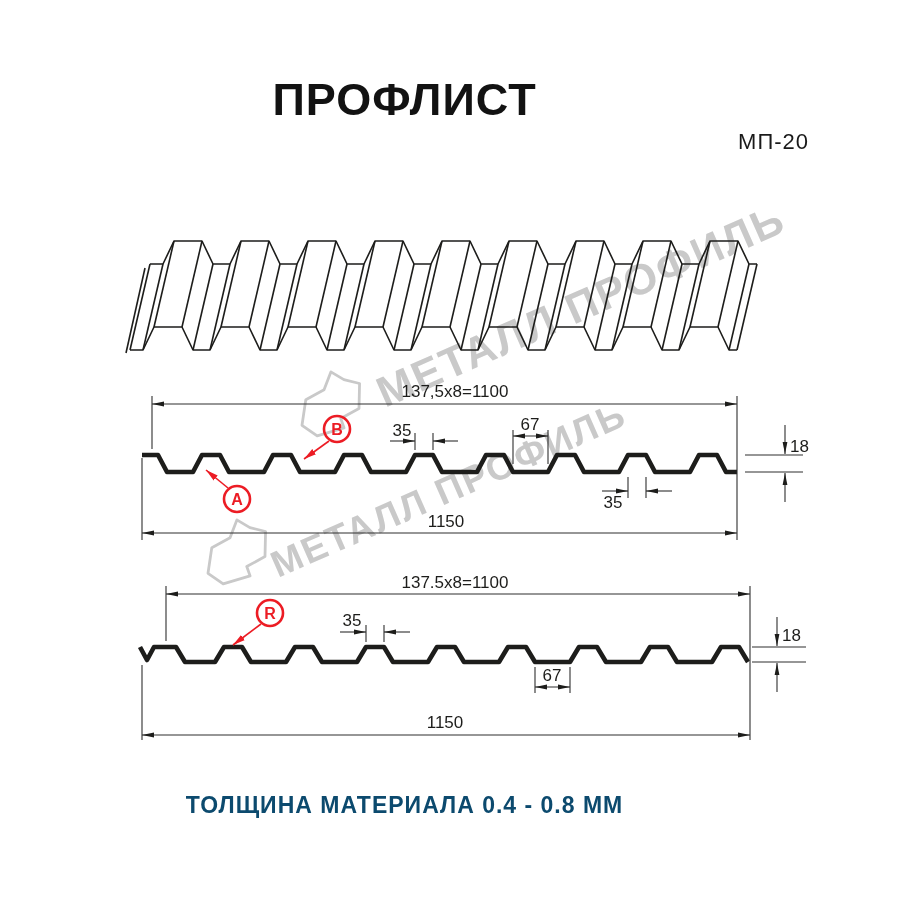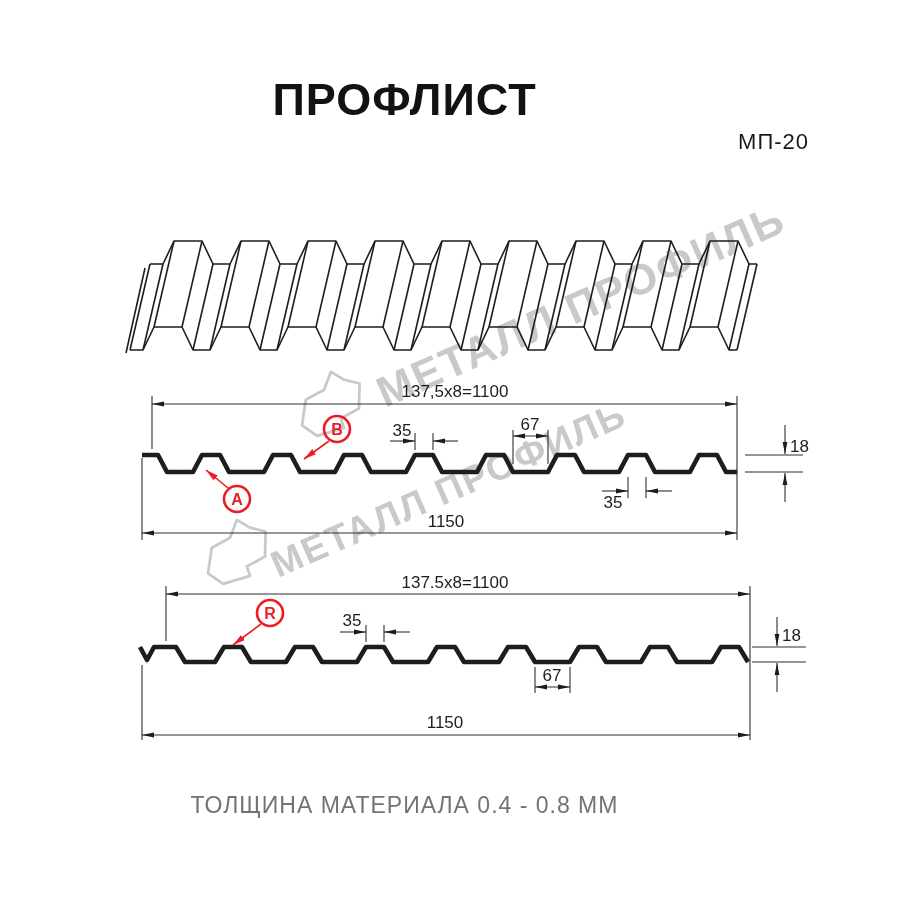--- a/index.html
+++ b/index.html
@@ -3,21 +3,21 @@
 <meta charset="utf-8">
 <style>
   html,body{margin:0;padding:0;background:#ffffff;}
   .canvas{position:relative;width:789px;height:900px;background:#fff;overflow:hidden;
           font-family:"Liberation Sans",sans-serif;padding-left:20px;}
   .title{position:absolute;top:74px;left:0;width:100%;text-align:center;
          font-size:45px;font-weight:800;letter-spacing:1px;color:#121212;}
   .subtitle{position:absolute;top:129px;left:0;width:100%;text-align:right;
          font-size:22px;font-weight:500;letter-spacing:1px;color:#1a1a1a;}
   .footer{position:absolute;top:792px;left:0;width:100%;text-align:center;
-         font-size:23px;font-weight:400;letter-spacing:1px;color:#737373;}
+         font-size:23px;font-weight:700;letter-spacing:1px;color:#0c4a6e;}
   svg.drawing{position:absolute;left:0;top:0;}
   .iso{stroke:#1d1d1b;stroke-width:1.6;fill:none;stroke-linejoin:round;}
   .profile{stroke:#1d1d1b;stroke-width:4.6;fill:none;stroke-linejoin:round;stroke-linecap:butt;}
   .thin{stroke:#2e2e2e;stroke-width:1.1;fill:none;}
   .redline{stroke:#ec1c24;stroke-width:1.6;fill:none;}
   .redcirc{stroke:#ec1c24;stroke-width:2.6;fill:none;}
   text.dim{font-family:"Liberation Sans",sans-serif;font-size:17px;fill:#1d1d1b;text-anchor:middle;}
   text.dim.start{text-anchor:start;}
   text.rl{font-family:"Liberation Sans",sans-serif;font-size:16px;font-weight:700;
           fill:#ec1c24;text-anchor:middle;}

